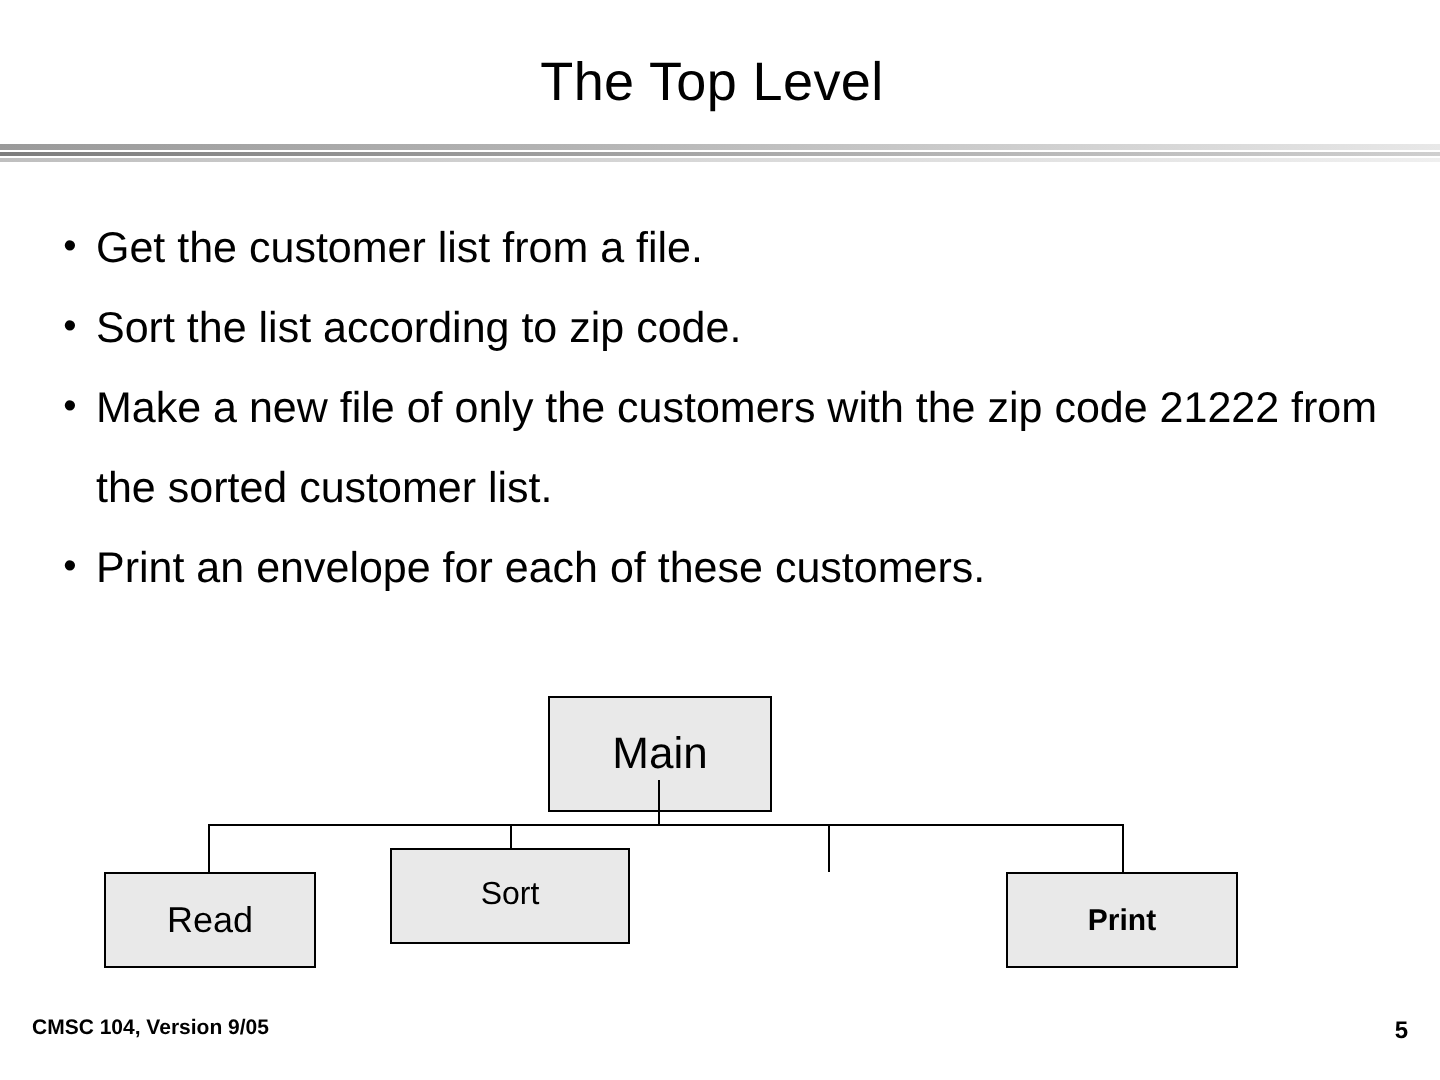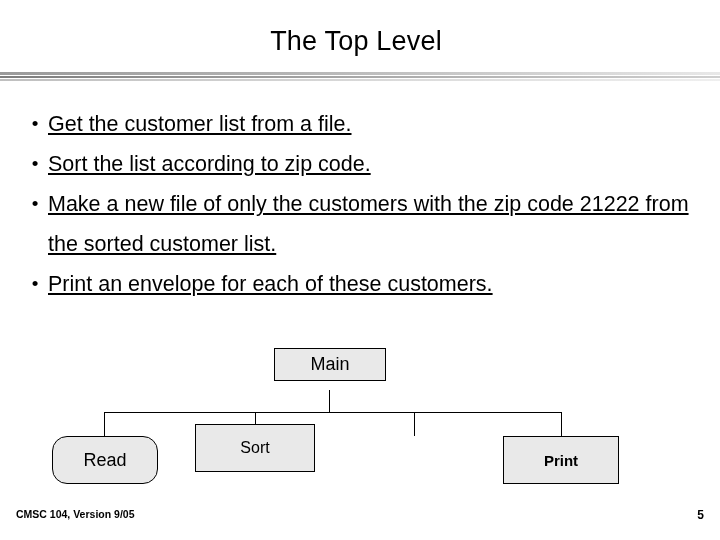--- a/index.html
+++ b/index.html
@@ -75,21 +75,20 @@
   }
   .bullet .dot {
     width: 26px;
     flex: 0 0 26px;
     text-align: center;
     font-size: 19px;
     line-height: 40px;
   }
   .bullet .btext {
     flex: 1 1 auto;
-    text-decoration: underline;
   }
   
   .diagram {
     position: absolute;
     top: 340px;
     left: 0;
     width: 720px;
     height: 160px;
   }
   .node {
@@ -99,30 +98,29 @@
     box-sizing: border-box;
     display: flex;
     align-items: center;
     justify-content: center;
     color: #000000;
   }
   #node-main {
     left: 274px;
     top: 8px;
     width: 112px;
-    height: 33px;
-    font-size: 18px;
+    height: 58px;
+    font-size: 22px;
   }
   #node-read {
     left: 52px;
     top: 96px;
     width: 106px;
     height: 48px;
     font-size: 18px;
-    border-radius: 15px;
   }
   #node-sort {
     left: 195px;
     top: 84px;
     width: 120px;
     height: 48px;
     font-size: 16px;
   }
   #node-select {
     left: 358px;

